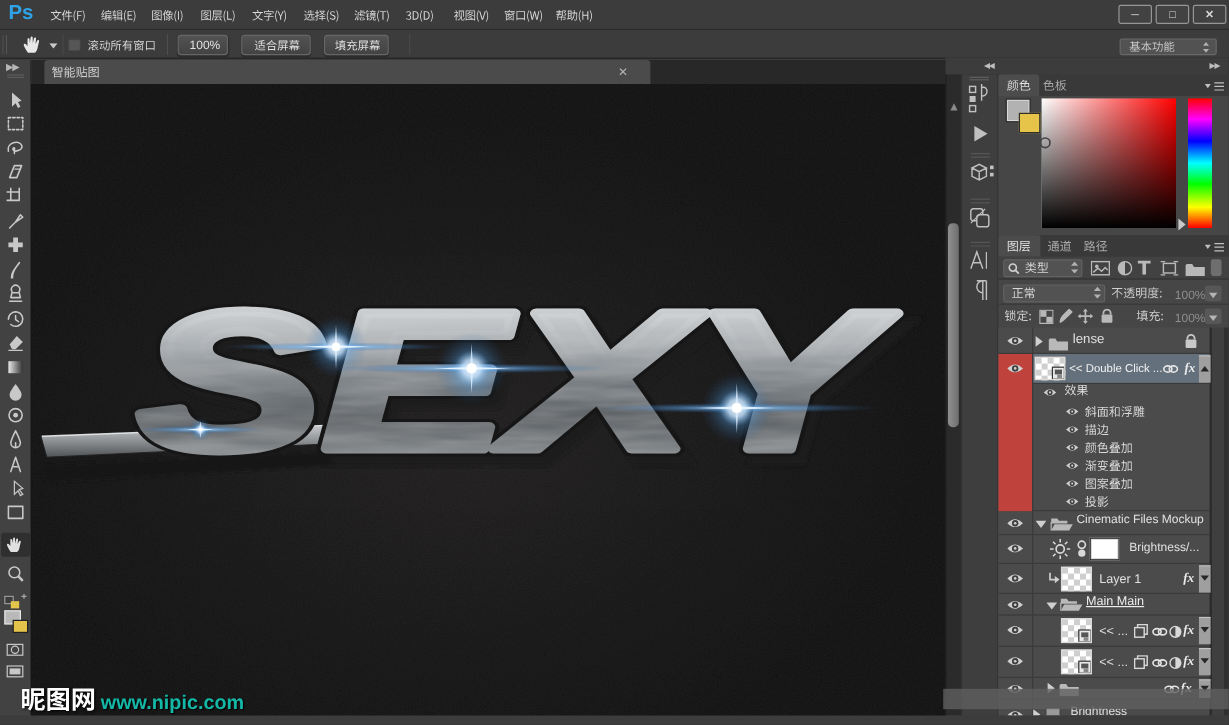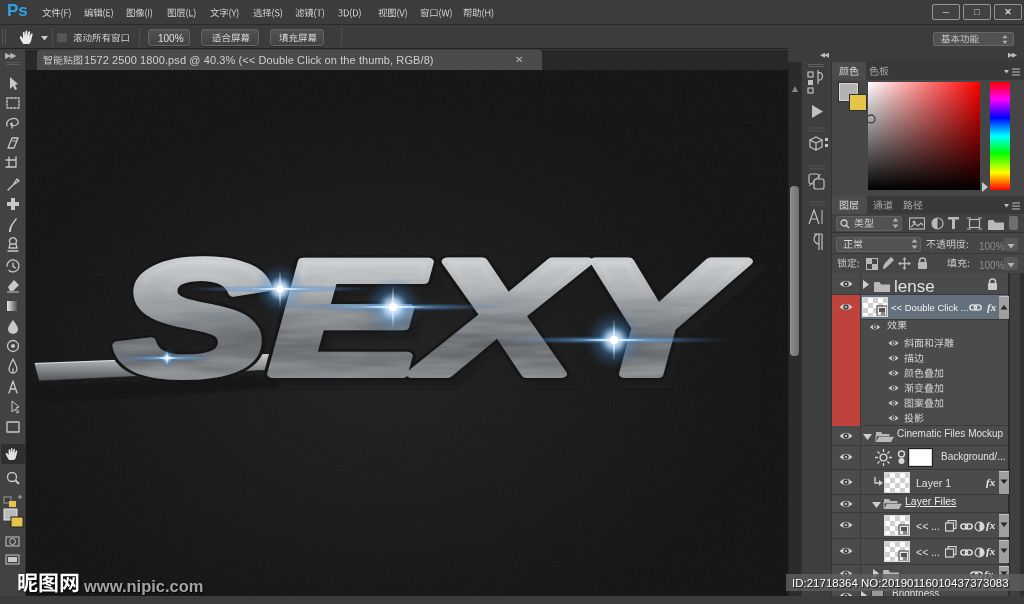--- a/index.html
+++ b/index.html
@@ -73,21 +73,20 @@
         <path d="M7.5 0.4V1.3H4.0V0.4H3.3V1.3H1.9V1.9H3.3V4.9H1.4V5.6H3.5C3.0 6.2 2.1 6.8 1.3 7.1C1.5 7.3 1.7 7.5 1.8 7.7C2.7 7.3 3.7 6.5 4.3 5.6H7.3C7.9 6.4 8.8 7.2 9.7 7.6C9.8 7.4 10.0 7.2 10.2 7.0C9.4 6.7 8.6 6.2 8.0 5.6H10.1V4.9H8.2V1.9H9.7V1.3H8.2V0.4ZM4.0 1.9H7.5V2.5H4.0ZM5.4 5.9V6.7H3.4V7.2H5.4V8.3H2.2V8.9H9.4V8.3H6.1V7.2H8.1V6.7H6.1V5.9ZM4.0 3.1H7.5V3.7H4.0ZM4.0 4.3H7.5V4.9H4.0Z M14.9 0.4V2.4H11.1V3.1H14.0C13.3 4.7 12.1 6.3 10.9 7.0C11.0 7.2 11.3 7.4 11.4 7.6C12.8 6.7 14.0 5.0 14.7 3.1H14.9V6.6H12.6V7.3H14.9V9.1H15.6V7.3H17.8V6.6H15.6V3.1H15.8C16.5 5.0 17.7 6.7 19.1 7.6C19.2 7.4 19.5 7.1 19.7 7.0C18.3 6.2 17.1 4.7 16.5 3.1H19.4V2.4H15.6V0.4Z M20.4 6.6 20.5 7.4C21.5 7.1 22.9 6.7 24.2 6.3L24.1 5.7L22.6 6.1V2.2H24.0V1.5H20.5V2.2H21.9V6.3C21.3 6.4 20.8 6.5 20.4 6.6ZM25.7 0.5C25.7 1.2 25.7 1.9 25.6 2.6H24.0V3.2H25.6C25.5 5.6 24.9 7.5 22.9 8.6C23.1 8.7 23.3 8.9 23.4 9.1C25.6 7.9 26.2 5.8 26.3 3.2H28.2C28.1 6.6 27.9 7.9 27.6 8.2C27.5 8.3 27.4 8.4 27.2 8.4C27.0 8.4 26.5 8.4 25.9 8.3C26.1 8.5 26.1 8.8 26.1 9.0C26.7 9.0 27.2 9.0 27.5 9.0C27.9 9.0 28.1 8.9 28.3 8.6C28.6 8.2 28.8 6.8 28.9 2.9C28.9 2.8 28.9 2.6 28.9 2.6H26.4C26.4 1.9 26.4 1.2 26.4 0.5Z M33.1 4.4V5.2H31.1V4.4ZM30.4 3.8V9.1H31.1V7.2H33.1V8.3C33.1 8.4 33.1 8.4 33.0 8.4C32.8 8.5 32.4 8.5 32.0 8.4C32.1 8.6 32.2 8.9 32.2 9.1C32.8 9.1 33.2 9.1 33.5 9.0C33.8 8.9 33.8 8.7 33.8 8.3V3.8ZM31.1 5.7H33.1V6.6H31.1ZM37.7 1.1C37.1 1.4 36.3 1.7 35.4 2.0V0.4H34.7V3.6C34.7 4.3 35.0 4.6 35.9 4.6C36.1 4.6 37.3 4.6 37.5 4.6C38.3 4.6 38.5 4.2 38.6 3.1C38.4 3.0 38.1 2.9 37.9 2.8C37.9 3.7 37.8 3.9 37.5 3.9C37.2 3.9 36.1 3.9 35.9 3.9C35.5 3.9 35.4 3.8 35.4 3.5V2.6C36.4 2.3 37.4 2.0 38.1 1.6ZM37.8 5.3C37.2 5.7 36.3 6.1 35.4 6.3V4.8H34.7V8.0C34.7 8.8 35.0 9.0 35.9 9.0C36.1 9.0 37.4 9.0 37.6 9.0C38.4 9.0 38.6 8.7 38.6 7.4C38.5 7.4 38.2 7.3 38.0 7.1C38.0 8.2 37.9 8.4 37.5 8.4C37.2 8.4 36.2 8.4 36.0 8.4C35.5 8.4 35.4 8.3 35.4 8.0V6.9C36.4 6.7 37.5 6.3 38.2 5.9ZM30.3 3.1C30.5 3.0 30.8 3.0 33.4 2.8C33.5 3.0 33.6 3.1 33.7 3.3L34.3 3.0C34.1 2.4 33.5 1.6 33.0 0.9L32.5 1.2C32.7 1.5 32.9 1.9 33.1 2.3L31.1 2.4C31.5 1.9 31.9 1.2 32.2 0.6L31.5 0.4C31.2 1.1 30.7 1.9 30.5 2.1C30.3 2.3 30.2 2.4 30.1 2.4C30.1 2.6 30.3 3.0 30.3 3.1Z" fill="#cccccc"></path>
       </svg></div>
     <div style="position:absolute;left:1002px;top:35px;line-height:0"><svg width="6" height="9">
         <path d="M3 0 L5.5 3.2 L0.5 3.2 Z M3 9 L0.5 5.8 L5.5 5.8 Z" fill="#b0b0b0"></path>
       </svg></div>
     <div class="abs" style="left:0;top:50px;width:1024px;height:20px;background:#282828"></div>
     <div class="abs" style="left:37px;top:50px;width:505px;height:20px;background:#4b4b4b;border-radius:3px 3px 0 0"></div>
     <div style="position:absolute;left:42px;top:55px;line-height:0"><svg width="43" height="11" viewBox="0 0 43 11">
         <path d="M7.2 1.9H9.2V4.0H7.2ZM6.5 1.2V4.7H10.0V1.2ZM3.7 7.6H8.4V8.6H3.7ZM3.7 7.0V6.1H8.4V7.0ZM3.0 5.5V9.6H3.7V9.2H8.4V9.6H9.1V5.5ZM2.6 0.4C2.4 1.1 2.0 1.9 1.5 2.4C1.7 2.5 2.0 2.6 2.1 2.8C2.3 2.5 2.5 2.2 2.7 1.8H3.6V2.4L3.6 2.8H1.5V3.4H3.4C3.2 4.0 2.7 4.7 1.4 5.2C1.6 5.3 1.8 5.5 1.9 5.7C2.9 5.2 3.5 4.7 3.9 4.1C4.4 4.4 5.1 5.0 5.4 5.2L6.0 4.7C5.7 4.5 4.5 3.8 4.1 3.6L4.2 3.4H6.0V2.8H4.3L4.3 2.4V1.8H5.8V1.2H3.0C3.1 1.0 3.2 0.8 3.3 0.5Z M14.8 4.6V5.5H12.7V4.6ZM12.0 4.0V9.6H12.7V7.6H14.8V8.7C14.8 8.9 14.8 8.9 14.7 8.9C14.5 8.9 14.1 8.9 13.6 8.9C13.7 9.1 13.8 9.4 13.9 9.6C14.5 9.6 14.9 9.6 15.2 9.5C15.5 9.3 15.6 9.1 15.6 8.7V4.0ZM12.7 6.1H14.8V7.0H12.7ZM19.6 1.2C19.0 1.5 18.1 1.8 17.2 2.1V0.4H16.5V3.7C16.5 4.6 16.8 4.8 17.7 4.8C17.9 4.8 19.2 4.8 19.4 4.8C20.2 4.8 20.5 4.5 20.5 3.2C20.3 3.2 20.0 3.1 19.9 3.0C19.8 3.9 19.8 4.1 19.4 4.1C19.1 4.1 18.0 4.1 17.8 4.1C17.3 4.1 17.2 4.1 17.2 3.7V2.7C18.2 2.4 19.3 2.1 20.1 1.7ZM19.7 5.6C19.1 6.0 18.2 6.4 17.2 6.7V5.1H16.5V8.5C16.5 9.3 16.8 9.5 17.7 9.5C17.9 9.5 19.3 9.5 19.5 9.5C20.3 9.5 20.5 9.2 20.6 7.8C20.4 7.8 20.1 7.6 20.0 7.5C19.9 8.7 19.8 8.8 19.4 8.8C19.1 8.8 18.0 8.8 17.8 8.8C17.3 8.8 17.2 8.8 17.2 8.5V7.3C18.3 7.0 19.4 6.6 20.2 6.2ZM11.8 3.3C12.1 3.2 12.4 3.1 15.1 2.9C15.2 3.1 15.3 3.3 15.4 3.5L16.0 3.2C15.8 2.6 15.2 1.7 14.7 1.0L14.1 1.2C14.4 1.6 14.6 2.0 14.8 2.4L12.6 2.5C13.1 2.0 13.5 1.3 13.9 0.6L13.1 0.4C12.8 1.2 12.2 2.0 12.1 2.2C11.9 2.4 11.7 2.5 11.6 2.6C11.7 2.8 11.8 3.1 11.8 3.3Z M23.2 2.3V5.1C23.2 6.3 23.1 8.1 21.4 9.1C21.5 9.2 21.7 9.5 21.8 9.6C23.7 8.5 23.9 6.5 23.9 5.1V2.3ZM23.7 7.5C24.1 8.1 24.6 8.9 24.8 9.3L25.3 8.9C25.1 8.5 24.6 7.8 24.2 7.2ZM21.9 1.0V7.0H22.5V1.6H24.6V7.0H25.3V1.0ZM25.8 5.2V9.6H26.5V9.1H29.6V9.6H30.3V5.2H28.1V3.1H30.6V2.4H28.1V0.4H27.4V5.2ZM26.5 8.4V5.9H29.6V8.4Z M34.8 6.0C35.5 6.2 36.6 6.5 37.1 6.8L37.4 6.3C36.9 6.0 35.9 5.7 35.1 5.6ZM33.8 7.3C35.1 7.5 36.9 7.9 37.8 8.2L38.1 7.6C37.2 7.3 35.5 6.9 34.1 6.8ZM31.8 0.8V9.6H32.6V9.2H39.4V9.6H40.2V0.8ZM32.6 8.5V1.5H39.4V8.5ZM35.1 1.7C34.6 2.5 33.8 3.3 32.9 3.8C33.1 3.9 33.3 4.2 33.5 4.3C33.8 4.1 34.1 3.8 34.4 3.6C34.7 3.9 35.0 4.2 35.4 4.5C34.6 4.9 33.6 5.2 32.7 5.3C32.9 5.5 33.0 5.8 33.1 6.0C34.1 5.7 35.1 5.4 36.1 4.8C36.9 5.3 37.9 5.6 38.8 5.8C38.9 5.7 39.1 5.4 39.2 5.3C38.4 5.1 37.5 4.8 36.7 4.5C37.4 4.0 38.1 3.4 38.5 2.7L38.1 2.5L38.0 2.5H35.4C35.5 2.3 35.6 2.1 35.8 1.9ZM34.8 3.2 34.9 3.1H37.4C37.1 3.5 36.6 3.8 36.1 4.2C35.5 3.9 35.1 3.5 34.8 3.2Z" fill="#d4d4d4"></path>
       </svg></div>
-    <div style="position:absolute;left:84px;top:54px;font-size:0;line-height:0;white-space:nowrap;"><span style="display:inline-block;vertical-align:top;line-height:normal"><span style="font-size:11px;color:#cfcfcf;white-space:nowrap;letter-spacing:0.1px">1572 2500 1800.psd @ 40.3% (&lt;&lt; Double Click on the thumb, RGB/8)</span></span></div>
     <div style="position:absolute;left:515px;top:54px;font-size:0;line-height:0;white-space:nowrap;"><span style="display:inline-block;vertical-align:top;line-height:normal"><span style="font-size:10px;color:#b5b5b5">✕</span></span></div>
     <div class="abs" style="left:0;top:50px;width:26px;height:554px;background:#424242;border-right:1px solid #2e2e2e"></div>
     <div style="position:absolute;left:5px;top:51px;font-size:0;line-height:0;white-space:nowrap;"><span style="display:inline-block;vertical-align:top;line-height:normal"><span style="font-size:8px;color:#b5b5b5;letter-spacing:-1px">▶▶</span></span></div>
     <div class="abs" style="left:6px;top:62px;width:14px;height:3px;border-top:1px solid #5c5c5c;border-bottom:1px solid #5c5c5c"></div>
     <div style="position:absolute;left:0px;top:50px;line-height:0"><svg width="26" height="554" viewBox="0 0 26 554">
         <defs>
 <linearGradient id="tgrad" x1="0" y1="0" x2="1" y2="0">
             <stop offset="0" stop-color="#e8e8e8"></stop>
             <stop offset="1" stop-color="#333"></stop>
           </linearGradient>
@@ -455,21 +454,21 @@
 <path d="M0.5 5 Q7 -1.5 13.5 5 Q7 11.5 0.5 5 Z" fill="#d0d0d0"></path>
 <circle cx="7" cy="5" r="2.7" fill="#404040"></circle>
         <circle cx="7" cy="5" r="1.1" fill="#d0d0d0"></circle>
       </svg></div>
     <div style="position:absolute;left:862px;top:280px;line-height:0"><svg width="8" height="10">
         <path d="M1 0 L7 4.5 L1 9 Z" fill="#cfcfcf"></path>
       </svg></div>
     <div style="position:absolute;left:873px;top:280px;line-height:0"><svg width="18" height="14">
         <path d="M1 3 L1 12 L17 12 L17 4.5 L8 4.5 L6.5 2 L2 2 Z" fill="#b9b9b9"></path>
       </svg></div>
-    <div style="position:absolute;left:894px;top:277px;font-size:0;line-height:0;white-space:nowrap;"><span style="display:inline-block;vertical-align:top;line-height:normal"><span style="font-size:17px;color:#e0e0e0">lense</span></span></div>
+    <div style="position:absolute;left:894px;top:277px;font-size:0;line-height:0;white-space:nowrap;"><span style="display:inline-block;vertical-align:top;line-height:normal"><span style="font-size:11px;color:#e0e0e0">lense</span></span></div>
     <div style="position:absolute;left:987px;top:278px;line-height:0"><svg width="11" height="13" viewBox="0 0 11 13">
         <path d="M2.5 5 V4 a3 3 0 0 1 6 0 V5" fill="none" stroke="#c9c9c9" stroke-width="1.5"></path>
         <rect x="1" y="5" width="9" height="7" rx="1" fill="#c9c9c9"></rect>
       </svg></div>
     <div style="position:absolute;left:839px;top:302px;line-height:0"><svg width="14" height="10" viewBox="0 0 14 10">
 <path d="M0.5 5 Q7 -1.5 13.5 5 Q7 11.5 0.5 5 Z" fill="#d0d0d0"></path>
 <circle cx="7" cy="5" r="2.7" fill="#404040"></circle>
         <circle cx="7" cy="5" r="1.1" fill="#d0d0d0"></circle>
       </svg></div>
     <div style="position:absolute;left:862px;top:297px;line-height:0"><svg width="26" height="20">
@@ -583,21 +582,21 @@
         <circle cx="8.5" cy="8.5" r="3.4" fill="none" stroke="#d8d8d8" stroke-width="1.4"></circle>
 <g stroke="#d8d8d8" stroke-width="1.3">
           <path d="M8.5 0 v3 M8.5 14 v3 M0 8.5 h3 M14 8.5 h3 M2.5 2.5 l2.1 2.1 M12.4 12.4 l2.1 2.1 M14.5 2.5 l-2.1 2.1 M4.6 12.4 l-2.1 2.1"></path>
         </g>
       </svg></div>
     <div style="position:absolute;left:897px;top:450px;line-height:0"><svg width="9" height="15">
         <circle cx="4.5" cy="4" r="3" fill="none" stroke="#d8d8d8" stroke-width="1.4"></circle>
         <circle cx="4.5" cy="11" r="3" fill="#d8d8d8"></circle>
       </svg></div>
     <div class="abs" style="left:908px;top:448px;width:25px;height:19px;background:#fff;border:1px solid #1e1e1e;box-shadow:0 0 0 1px #dadada inset"></div>
-    <div style="position:absolute;left:941px;top:451px;font-size:0;line-height:0;white-space:nowrap;"><span style="display:inline-block;vertical-align:top;line-height:normal"><span style="font-size:10px;color:#e0e0e0">Background/...</span></span></div>
+    <div style="position:absolute;left:941px;top:451px;font-size:0;line-height:0;white-space:nowrap;"><span style="display:inline-block;vertical-align:top;line-height:normal"><span style="font-size:10px;color:#e0e0e0">Brightness/...</span></span></div>
     <div style="position:absolute;left:839px;top:477px;line-height:0"><svg width="14" height="10" viewBox="0 0 14 10">
 <path d="M0.5 5 Q7 -1.5 13.5 5 Q7 11.5 0.5 5 Z" fill="#d0d0d0"></path>
 <circle cx="7" cy="5" r="2.7" fill="#404040"></circle>
         <circle cx="7" cy="5" r="1.1" fill="#d0d0d0"></circle>
       </svg></div>
     <div style="position:absolute;left:873px;top:477px;line-height:0"><svg width="10" height="12">
         <path d="M2 0 v6 h5" fill="none" stroke="#cfcfcf" stroke-width="1.4"></path>
         <path d="M6 3 L10 6 L6 9 Z" fill="#cfcfcf"></path>
       </svg></div>
     <div style="position:absolute;left:884px;top:472px;line-height:0"><svg width="26" height="21">
@@ -629,21 +628,21 @@
         <circle cx="7" cy="5" r="1.1" fill="#d0d0d0"></circle>
       </svg></div>
     <div style="position:absolute;left:872px;top:501px;line-height:0"><svg width="10" height="8">
         <path d="M0 1 L9 1 L4.5 7 Z" fill="#cfcfcf"></path>
       </svg></div>
     <div style="position:absolute;left:883px;top:497px;line-height:0"><svg width="20" height="13">
         <path d="M1 2 h5 l1.5 2 h7 v2.2 h-13.5 Z" fill="#b9b9b9"></path>
         <path d="M1 12 L3.8 6.8 L19 6.8 L16 12 Z" fill="#b9b9b9"></path>
         <path d="M1 12 L1 5" stroke="#b9b9b9"></path>
       </svg></div>
-    <div style="position:absolute;left:905px;top:495px;font-size:0;line-height:0;white-space:nowrap;"><span style="display:inline-block;vertical-align:top;line-height:normal"><span style="font-size:10.5px;color:#ececec;text-decoration:underline">Layer Files</span></span></div>
+    <div style="position:absolute;left:905px;top:495px;font-size:0;line-height:0;white-space:nowrap;"><span style="display:inline-block;vertical-align:top;line-height:normal"><span style="font-size:10.5px;color:#ececec;text-decoration:underline">Main Main</span></span></div>
     <div style="position:absolute;left:839px;top:520px;line-height:0"><svg width="14" height="10" viewBox="0 0 14 10">
 <path d="M0.5 5 Q7 -1.5 13.5 5 Q7 11.5 0.5 5 Z" fill="#d0d0d0"></path>
 <circle cx="7" cy="5" r="2.7" fill="#404040"></circle>
         <circle cx="7" cy="5" r="1.1" fill="#d0d0d0"></circle>
       </svg></div>
     <div style="position:absolute;left:884px;top:515px;line-height:0"><svg width="26" height="21">
         <rect x="0" y="0" width="26" height="21" fill="#fff" stroke="#1e1e1e" stroke-width="1"></rect>
 <g>
           <rect x="1" y="1" width="5" height="5" fill="#cfcfcf"></rect>
           <rect x="11" y="1" width="5" height="5" fill="#cfcfcf"></rect>
@@ -757,15 +756,14 @@
         <circle cx="7" cy="5" r="1.1" fill="#d0d0d0"></circle>
       </svg></div>
     <div style="position:absolute;left:860px;top:591px;line-height:0"><svg width="8" height="10">
         <path d="M1 0 L7 4.5 L1 9 Z" fill="#cfcfcf"></path>
       </svg></div>
     <div class="abs" style="left:871px;top:589px;width:13px;height:11px;background:#9a9a9a;border:1px solid #333"></div>
     <div style="position:absolute;left:892px;top:588px;font-size:0;line-height:0;white-space:nowrap;"><span style="display:inline-block;vertical-align:top;line-height:normal"><span style="font-size:10px;color:#e0e0e0">Brightness</span></span></div>
     <div class="abs" style="left:16px;top:572px;line-height:0;filter:drop-shadow(1px 1px 1px rgba(0,0,0,.9))"><svg width="66" height="23" viewBox="0 0 66 23">
         <path d="M12.2 3.7H18.3V5.6H12.2ZM9.9 1.5V8.8C9.9 11.9 9.7 16.0 7.3 18.8C7.9 19.1 8.9 19.7 9.3 20.1C11.8 17.1 12.2 12.3 12.2 8.8V7.9H20.7V1.5ZM19.3 9.8C18.4 10.6 17.0 11.5 15.5 12.2V8.5H13.1V17.0C13.1 19.4 13.7 20.1 16.0 20.1C16.5 20.1 18.2 20.1 18.7 20.1C20.7 20.1 21.3 19.2 21.5 15.9C20.9 15.8 19.9 15.4 19.4 15.0C19.3 17.5 19.2 17.9 18.5 17.9C18.1 17.9 16.7 17.9 16.3 17.9C15.6 17.9 15.5 17.8 15.5 17.0V14.4C17.4 13.6 19.5 12.6 21.1 11.5ZM6.3 10.4V14.2H4.5V10.4ZM6.3 8.2H4.5V4.3H6.3ZM2.4 2.1V18.2H4.5V16.4H8.5V2.1Z M23.5 1.4V20.4H25.9V19.6H39.0V20.4H41.5V1.4ZM27.6 15.6C30.4 15.9 33.9 16.7 36.0 17.4H25.9V11.2C26.3 11.7 26.7 12.4 26.8 12.9C28.0 12.6 29.1 12.2 30.3 11.8L29.5 12.9C31.3 13.2 33.5 14.0 34.7 14.6L35.8 13.0C34.6 12.5 32.6 11.9 30.9 11.5C31.5 11.3 32.1 11.0 32.6 10.7C34.2 11.6 36.0 12.2 37.9 12.6C38.1 12.1 38.6 11.5 39.0 11.0V17.4H36.2L37.3 15.7C35.1 15.0 31.6 14.2 28.7 13.9ZM30.5 3.7C29.5 5.2 27.7 6.7 26.0 7.7C26.5 8.0 27.3 8.8 27.7 9.2C28.1 8.9 28.5 8.6 29.0 8.3C29.4 8.7 29.9 9.1 30.4 9.4C29.0 10.0 27.4 10.5 25.9 10.8V3.7ZM30.7 3.7H39.0V10.7C37.5 10.4 36.1 10.0 34.7 9.5C36.2 8.5 37.4 7.3 38.3 6.0L36.8 5.2L36.5 5.3H31.9C32.1 5.0 32.4 4.7 32.6 4.3ZM32.5 8.5C31.8 8.1 31.1 7.6 30.5 7.2H34.6C34.0 7.6 33.3 8.1 32.5 8.5Z M49.7 11.3C49.1 13.2 48.2 14.8 47.1 16.1V8.2C48.0 9.2 48.9 10.2 49.7 11.3ZM44.6 1.8V20.3H47.1V16.8C47.7 17.2 48.3 17.6 48.6 17.9C49.7 16.7 50.6 15.1 51.3 13.4C51.8 14.0 52.2 14.6 52.5 15.2L54.0 13.4C53.5 12.7 52.9 11.8 52.1 10.9C52.6 9.2 52.9 7.3 53.2 5.3L51.0 5.1C50.8 6.4 50.6 7.6 50.4 8.8C49.7 8.0 49.0 7.2 48.4 6.5L47.1 7.8V4.2H59.9V17.3C59.9 17.7 59.7 17.8 59.3 17.9C58.9 17.9 57.3 17.9 56.0 17.8C56.4 18.4 56.8 19.6 56.9 20.3C59.0 20.3 60.3 20.3 61.2 19.8C62.1 19.4 62.4 18.7 62.4 17.3V1.8ZM52.9 8.0C53.8 9.0 54.7 10.1 55.5 11.2C54.8 13.5 53.7 15.4 52.3 16.7C52.8 17.0 53.8 17.7 54.2 18.1C55.4 16.8 56.3 15.3 57.0 13.5C57.5 14.3 57.9 15.0 58.2 15.7L59.9 14.1C59.4 13.1 58.8 12.0 57.9 10.9C58.4 9.2 58.7 7.3 59.0 5.4L56.7 5.1C56.6 6.3 56.4 7.5 56.2 8.6C55.6 7.9 55.0 7.2 54.4 6.6Z" fill="#ffffff"></path>
       </svg></div>
-    <div style="position:absolute;left:84px;top:577px;font-size:0;line-height:0;white-space:nowrap;"><span style="display:inline-block;vertical-align:top;line-height:normal"><span style="font-size:16.5px;font-weight:bold;color:#a3a3a3;text-shadow:1px 1px 1px #000;white-space:nowrap">www.nipic.com</span></span></div>
+    <div style="position:absolute;left:84px;top:577px;font-size:0;line-height:0;white-space:nowrap;"><span style="display:inline-block;vertical-align:top;line-height:normal"><span style="font-size:16.5px;font-weight:bold;color:#14b8a6;text-shadow:1px 1px 1px #000;white-space:nowrap">www.nipic.com</span></span></div>
     <div class="abs" style="left:786px;top:574px;width:238px;height:17px;background:rgba(95,95,95,0.8)"></div>
-    <div style="position:absolute;left:792px;top:577px;font-size:0;line-height:0;white-space:nowrap;"><span style="display:inline-block;vertical-align:top;line-height:normal"><span style="font-size:11.5px;color:#fff;text-shadow:1px 1px 1px rgba(0,0,0,.8);white-space:nowrap">ID:21718364 NO:20190116010437373083</span></span></div>
   </div>
 </body></html>

